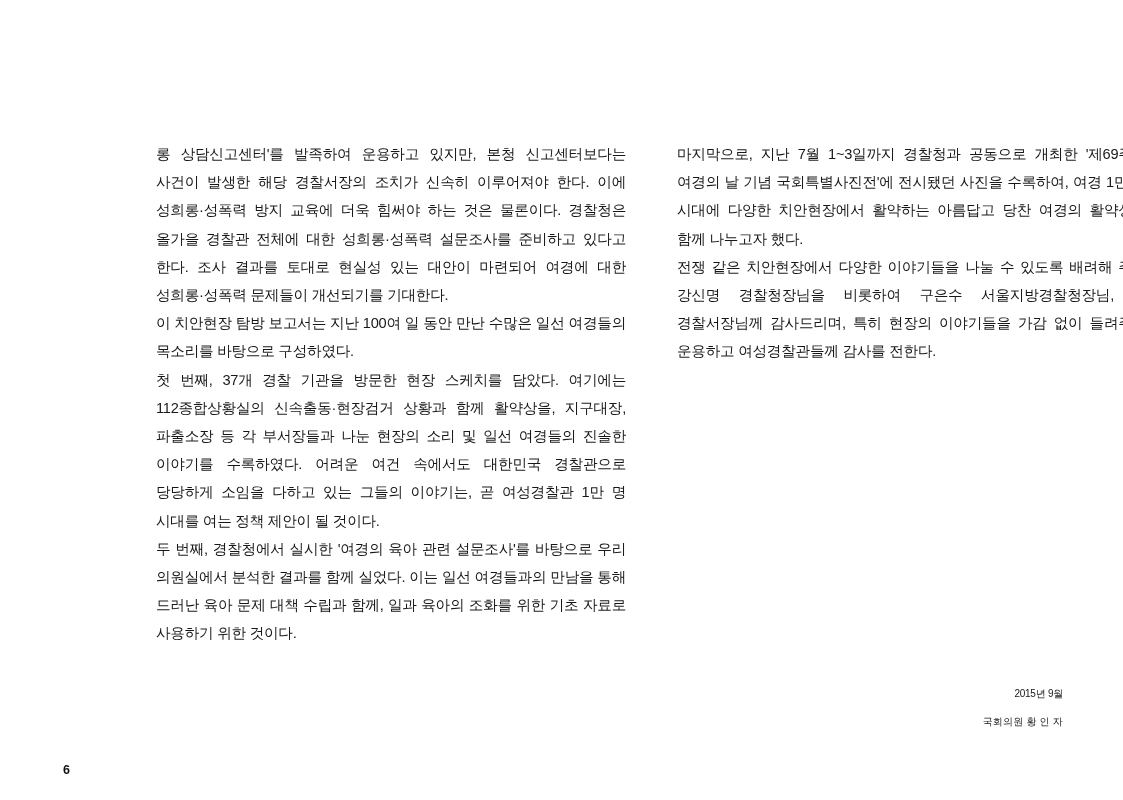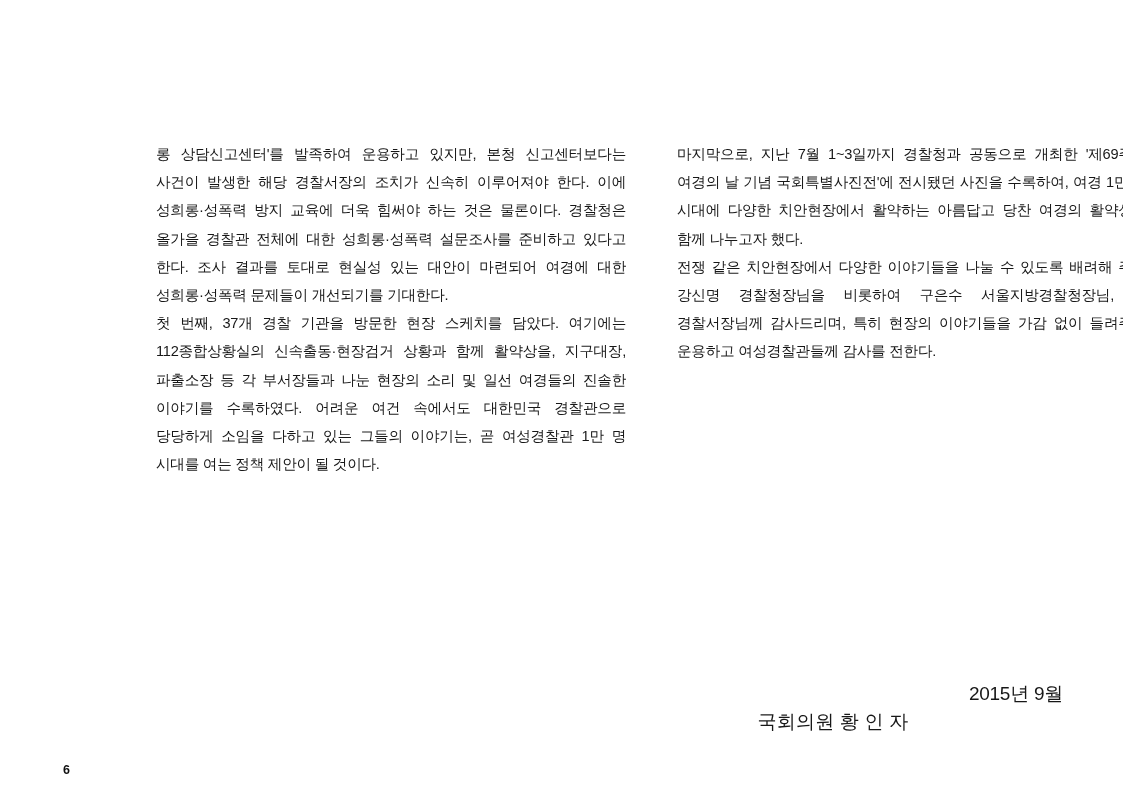--- a/index.html
+++ b/index.html
@@ -56,49 +56,50 @@
     margin-top: 0;
   }
   .sig-block {
     position: absolute;
     right: 60px;
     top: 680px;
     width: 460px;
     text-align: right;
   }
   .sig-line {
-    font-size: 19px;
+    font-size: 10px;
     line-height: 28.2px;
     letter-spacing: -0.25px;
     color: #171717;
   }
   .sig-line.name {
     letter-spacing: 0.2px;
-    text-align: center;
   }
   .page-number {
     position: absolute;
     left: 63px;
     top: 763px;
     font-size: 12.5px;
     font-weight: bold;
     color: #111111;
     letter-spacing: 0;
   }
 </style>
 </head>
 <body>
 
 <div class="page">
 
   <div class="columns">
 
     <div class="col col-left">
       <p class="para">롱 상담신고센터'를 발족하여 운용하고 있지만, 본청 신고센터보다는 사건이 발생한 해당 경찰서장의 조치가 신속히 이루어져야 한다. 이에 성희롱·성폭력 방지 교육에 더욱 힘써야 하는 것은 물론이다. 경찰청은 올가을 경찰관 전체에 대한 성희롱·성폭력 설문조사를 준비하고 있다고 한다. 조사 결과를 토대로 현실성 있는 대안이 마련되어 여경에 대한 성희롱·성폭력 문제들이 개선되기를 기대한다.</p>
+      <p class="para">이 치안현장 탐방 보고서는 지난 100여 일 동안 만난 수많은 일선 여경들의 목소리를 바탕으로 구성하였다.</p>
       <p class="para">첫 번째, 37개 경찰 기관을 방문한 현장 스케치를 담았다. 여기에는 112종합상황실의 신속출동·현장검거 상황과 함께 활약상을, 지구대장, 파출소장 등 각 부서장들과 나눈 현장의 소리 및 일선 여경들의 진솔한 이야기를 수록하였다. 어려운 여건 속에서도 대한민국 경찰관으로 당당하게 소임을 다하고 있는 그들의 이야기는, 곧 여성경찰관 1만 명 시대를 여는 정책 제안이 될 것이다.</p>
+      <p class="para">두 번째, 경찰청에서 실시한 '여경의 육아 관련 설문조사'를 바탕으로 우리 의원실에서 분석한 결과를 함께 실었다. 이는 일선 여경들과의 만남을 통해 드러난 육아 문제 대책 수립과 함께, 일과 육아의 조화를 위한 기초 자료로 사용하기 위한 것이다.</p>
     </div>
 
     <div class="col col-right">
       <p class="para">마지막으로, 지난 7월 1~3일까지 경찰청과 공동으로 개최한 '제69주년 여경의 날 기념 국회특별사진전'에 전시됐던 사진을 수록하여, 여경 1만 명 시대에 다양한 치안현장에서 활약하는 아름답고 당찬 여경의 활약상을 함께 나누고자 했다.</p>
       <p class="para">전쟁 같은 치안현장에서 다양한 이야기들을 나눌 수 있도록 배려해 주신 강신명 경찰청장님을 비롯하여 구은수 서울지방경찰청장님, 각 경찰서장님께 감사드리며, 특히 현장의 이야기들을 가감 없이 들려주신 운용하고 여성경찰관들께 감사를 전한다.</p>
     </div>
 
   </div>
 
   <div class="sig-block">

